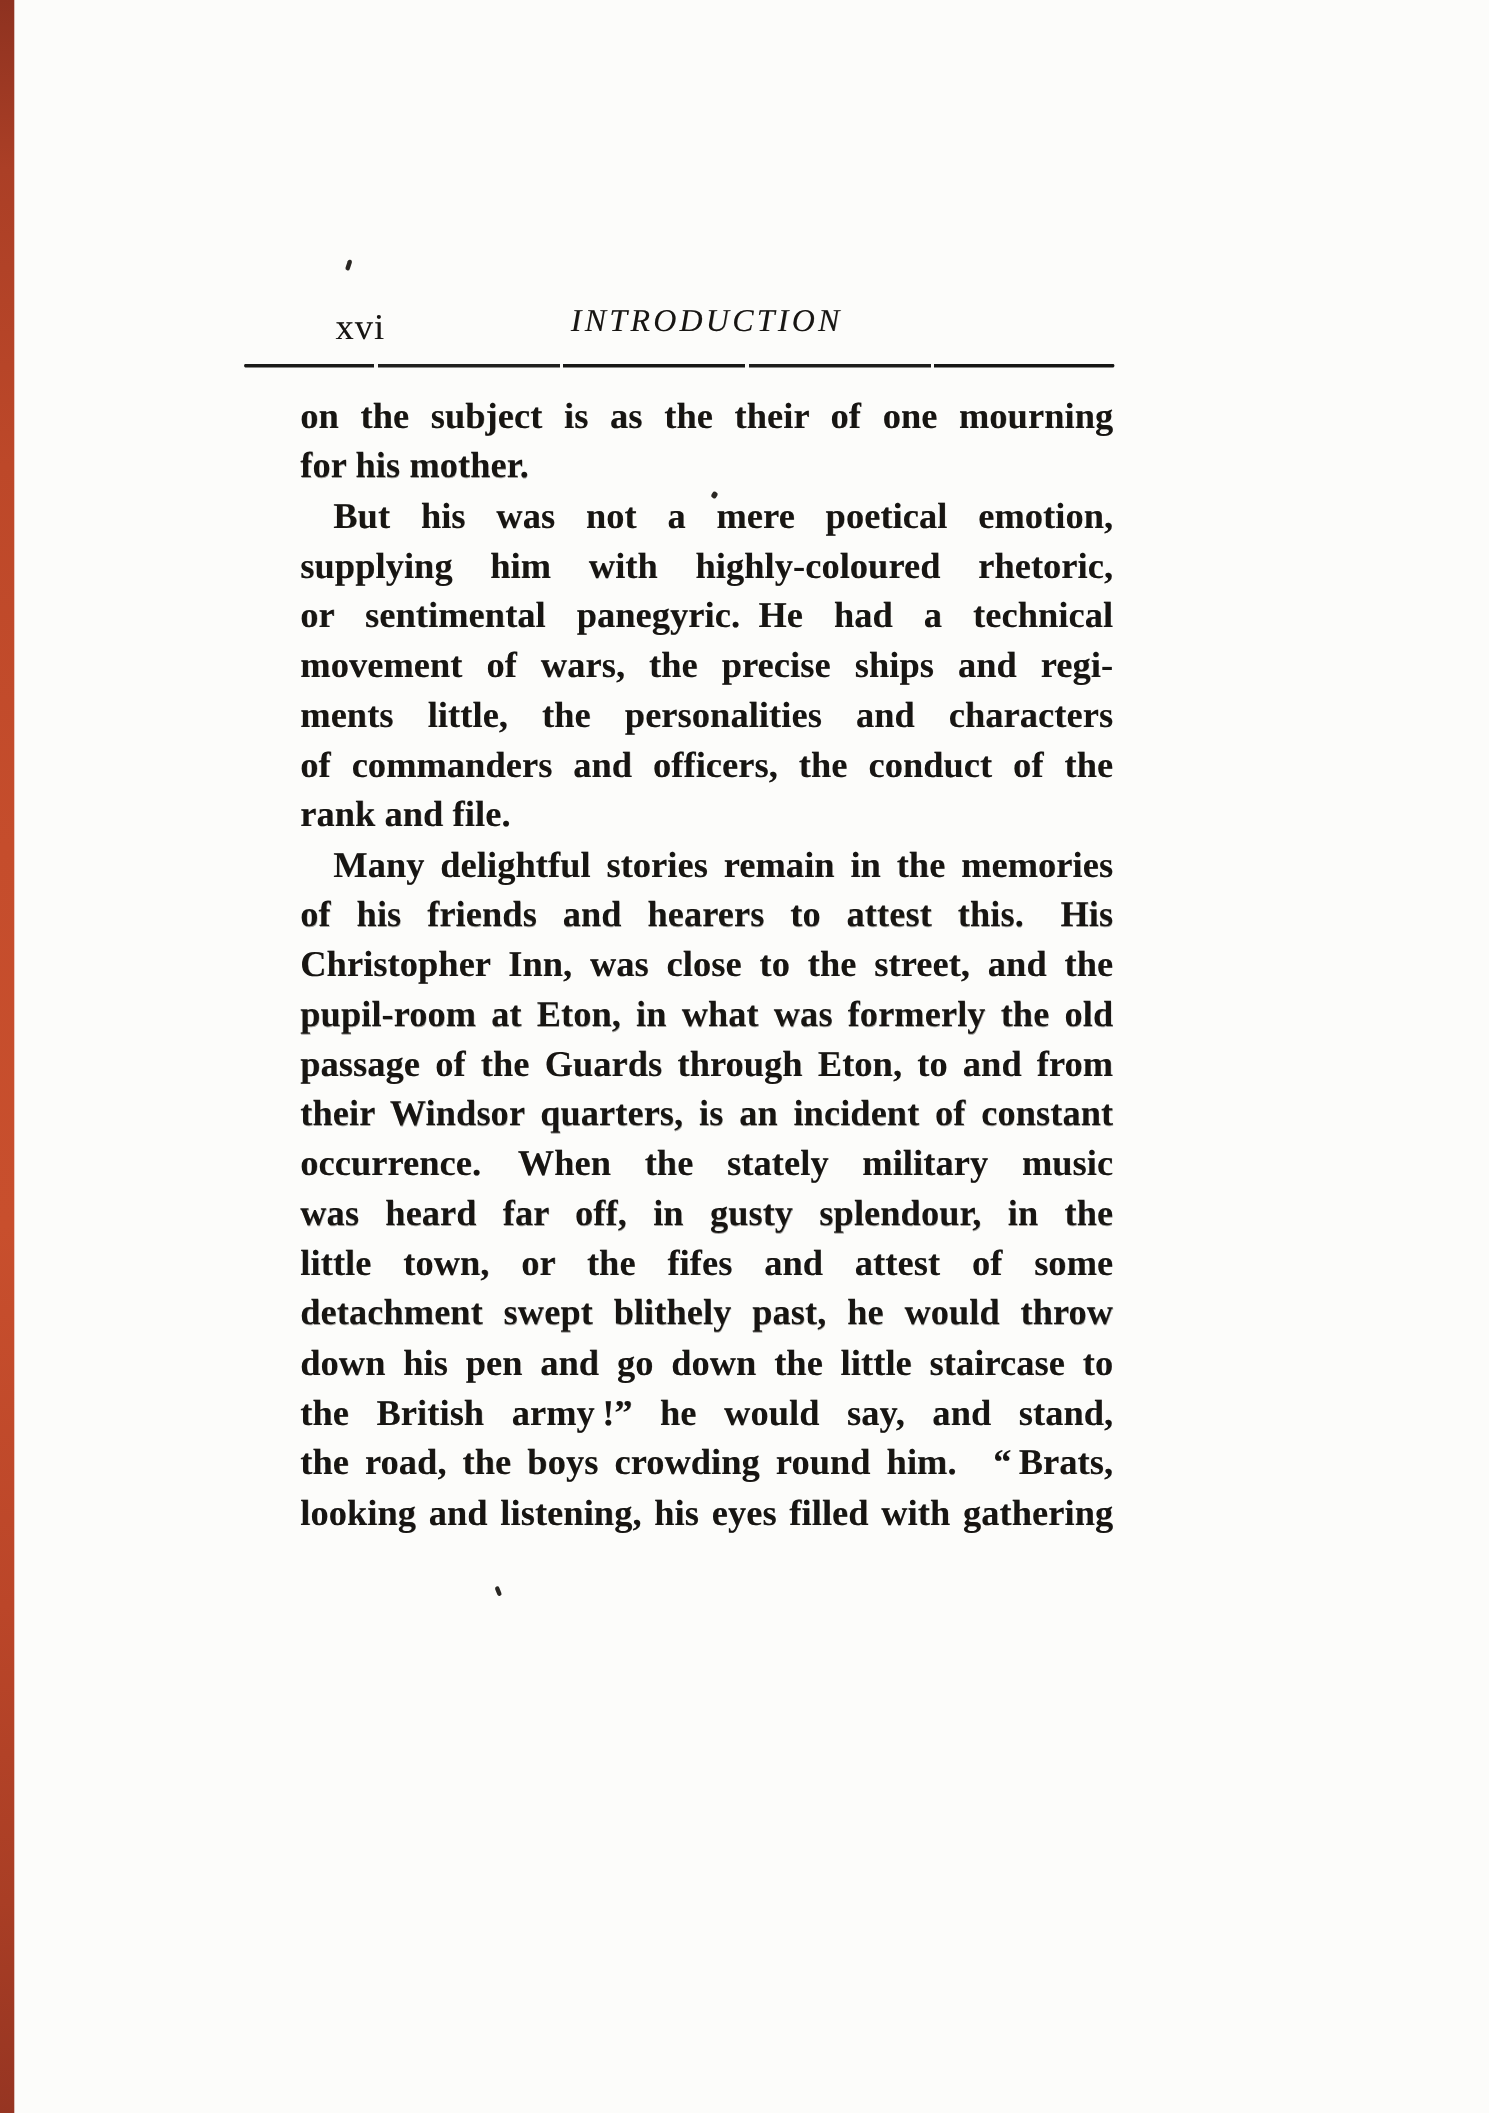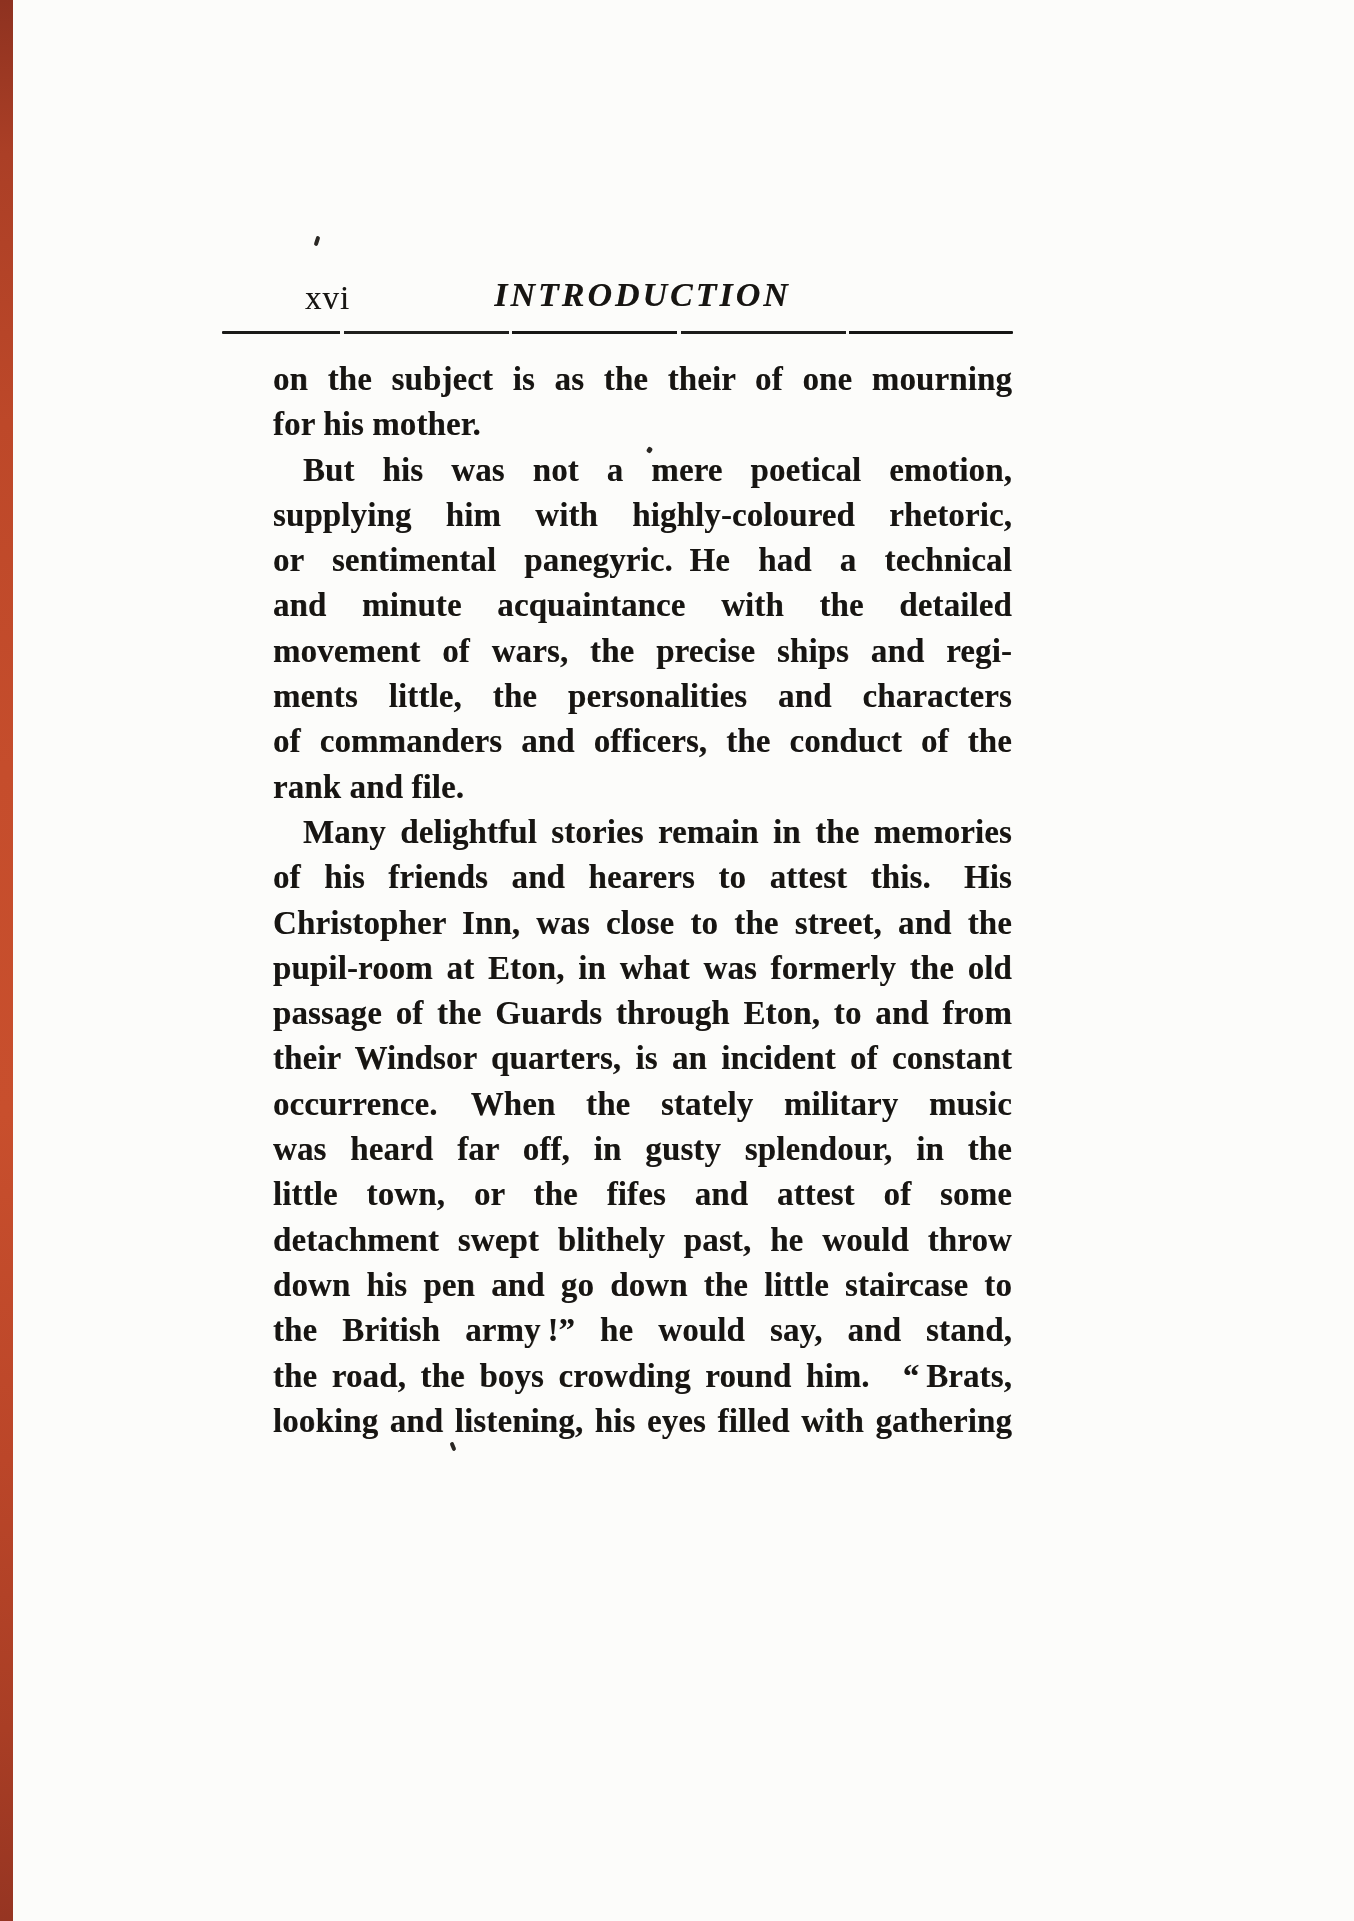--- a/index.html
+++ b/index.html
@@ -24,21 +24,21 @@
   .header-row {
     position: absolute; top: 276px; left: 273px; width: 739px; height: 38px;
   }
   .folio {
     position: absolute; left: 32px; top: 4px;
     font-size: 33px; font-weight: 400; letter-spacing: 1px;
     text-shadow: 0.3px 0.3px 0 rgba(23,21,18,0.45);
   }
   .running-title {
     position: absolute; left: 0; right: 0; top: 0; text-align: center;
-    font-size: 34px; font-weight: 700; font-style: italic;
+    font-size: 29px; font-weight: 400; font-style: italic;
     letter-spacing: 3px;
     text-shadow: 0.3px 0.3px 0 rgba(23,21,18,0.45);
   }
   .header-rule {
     position: absolute; top: 331px; left: 222px; width: 791px; height: 3px;
     background: linear-gradient(90deg,
       #1a1a18 0px, #1a1a18 118px, rgba(250,250,248,0.75) 118px, rgba(250,250,248,0.75) 122px,
       #20201e 122px, #20201e 287px, rgba(250,250,248,0.7) 287px, rgba(250,250,248,0.7) 290px,
       #171715 290px, #171715 455px, rgba(250,250,248,0.75) 455px, rgba(250,250,248,0.75) 459px,
       #1d1d1b 459px, #1d1d1b 624px, rgba(250,250,248,0.6) 624px, rgba(250,250,248,0.6) 627px,
@@ -83,21 +83,20 @@
 
     <div class="paragraph">
       <div class="line">on the subject is as the their of one mourning</div>
       <div class="line end">for his mother.</div>
     </div>
 
     <div class="paragraph">
       <div class="line indent">But his was not a mere poetical emotion,</div>
       <div class="line">supplying him with highly-coloured rhetoric,</div>
       <div class="line">or sentimental panegyric. He had a technical</div>
-      <div class="line">and minute acquaintance with the detailed</div>
       <div class="line">movement of wars, the precise ships and regi-</div>
       <div class="line">ments little, the personalities and characters</div>
       <div class="line">of commanders and officers, the conduct of the</div>
       <div class="line end">rank and file.</div>
     </div>
 
     <div class="paragraph">
       <div class="line indent">Many delightful stories remain in the memories</div>
       <div class="line">of his friends and hearers to attest this.  His</div>
       <div class="line">Christopher Inn, was close to the street, and the</div>

